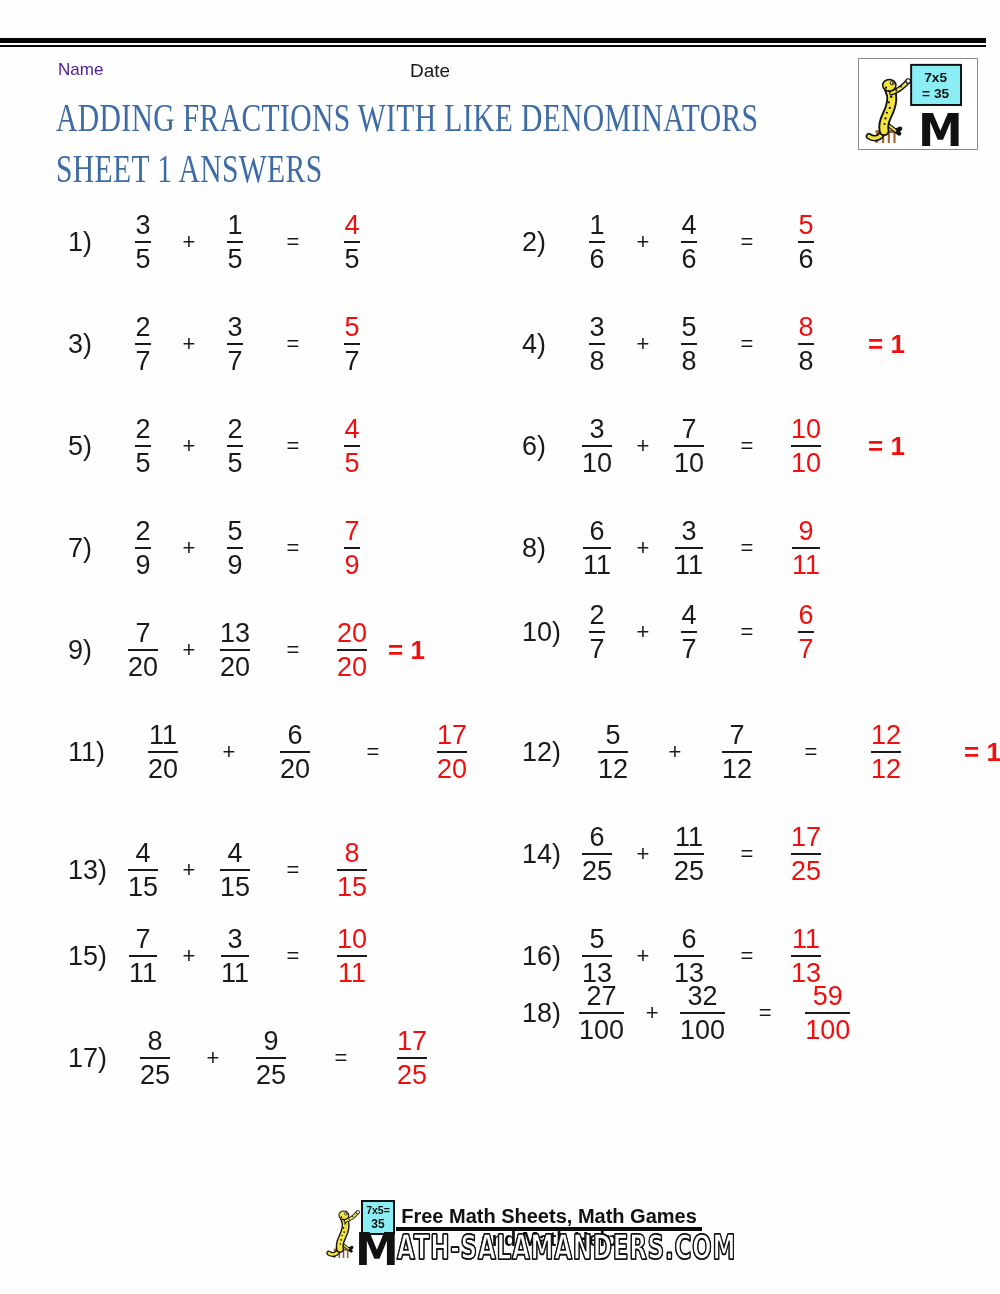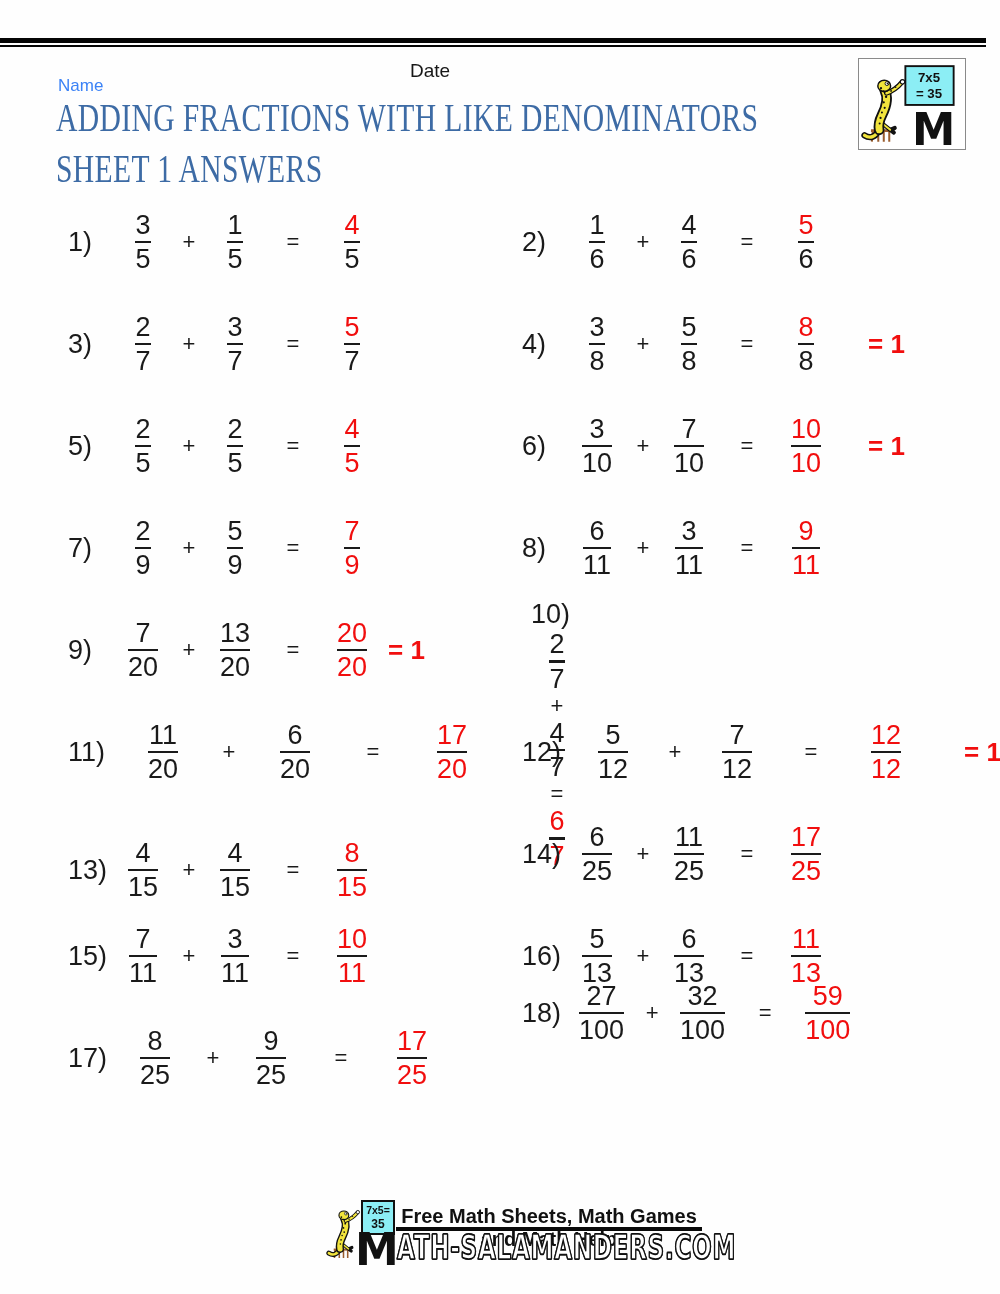--- a/index.html
+++ b/index.html
@@ -2,30 +2,30 @@
 <html style="--title-blue: #3d6ba5; --red: #f10e0e; --ink: #1a1a1a;"><head>
 <meta charset="utf-8">
 <style>
   html,body { margin:0; padding:0; background:#fff; }
   .page {
     position:relative; width:1000px; height:1294px; background:#fefefe;
     overflow:hidden; font-family:"Liberation Sans", sans-serif; color:var(--ink,#1a1a1a);
   }
   .rule-thick { position:absolute; left:0; top:38px; width:986px; height:5px; background:#050505; }
   .rule-thin  { position:absolute; left:0; top:45px; width:986px; height:2px; background:#050505; }
-  .name-label { position:absolute; left:58px;  top:60px; font-size:17px; color:#3b82f6;margin-top:16px; }
+  .name-label { position:absolute; left:58px;  top:60px; font-size:17px; color:#4c1d95; }
   .date-label { position:absolute; left:410px; top:60px; font-size:19px; color:#171717; }
   .title {
     position:absolute; left:56px; top:92px;
     font-family:"Liberation Serif", serif; font-size:40px; line-height:51px;
     color:var(--title-blue,#3d6ba5); white-space:nowrap;
     transform:scaleX(0.74); transform-origin:left top; letter-spacing:0.5px;
   }
   .corner-logo {
-    position:absolute; left:858px; top:58px; width:108px; height:92px;
+    position:absolute; left:858px; top:58px; width:120px; height:92px;
     border:1px solid #8a8a8a; box-sizing:border-box; background:#fff;text-align:right;
   }
   .corner-logo svg, .footer-logo svg { display:block; width:100%; height:100%; }
 
   
   .problem { position:absolute; height:102px; display:flex; align-items:center; }
   .pnum { width:52px; font-size:27px; }
   .frac { display:inline-flex; flex-direction:column; align-items:center; padding:0 5px; }
   .frac .num, .frac .den { font-size:27px; line-height:28px; }
   .frac .bar { align-self:stretch; height:2.5px; background:var(--ink,#1a1a1a); margin:2px 0; }
@@ -351,21 +351,21 @@
     <span class="op-eq">=</span>
     <span class="slot-ans">
       <span class="frac ans">
         <span class="num">20</span>
         <span class="bar"></span>
         <span class="den">20</span>
       </span>
     </span>
     <span class="extra">= 1</span>
   </div>
-      <div class="problem col-right" style="top: 599px; left: 522px; flex-direction: column;">
+      <div class="problem col-right" style="top: 581px; left: 522px;">
     <span class="pnum">10)</span>
     <span class="slot-f1">
       <span class="frac">
         <span class="num">2</span>
         <span class="bar"></span>
         <span class="den">7</span>
       </span>
     </span>
     <span class="op-plus">+</span>
     <span class="slot-f2">

